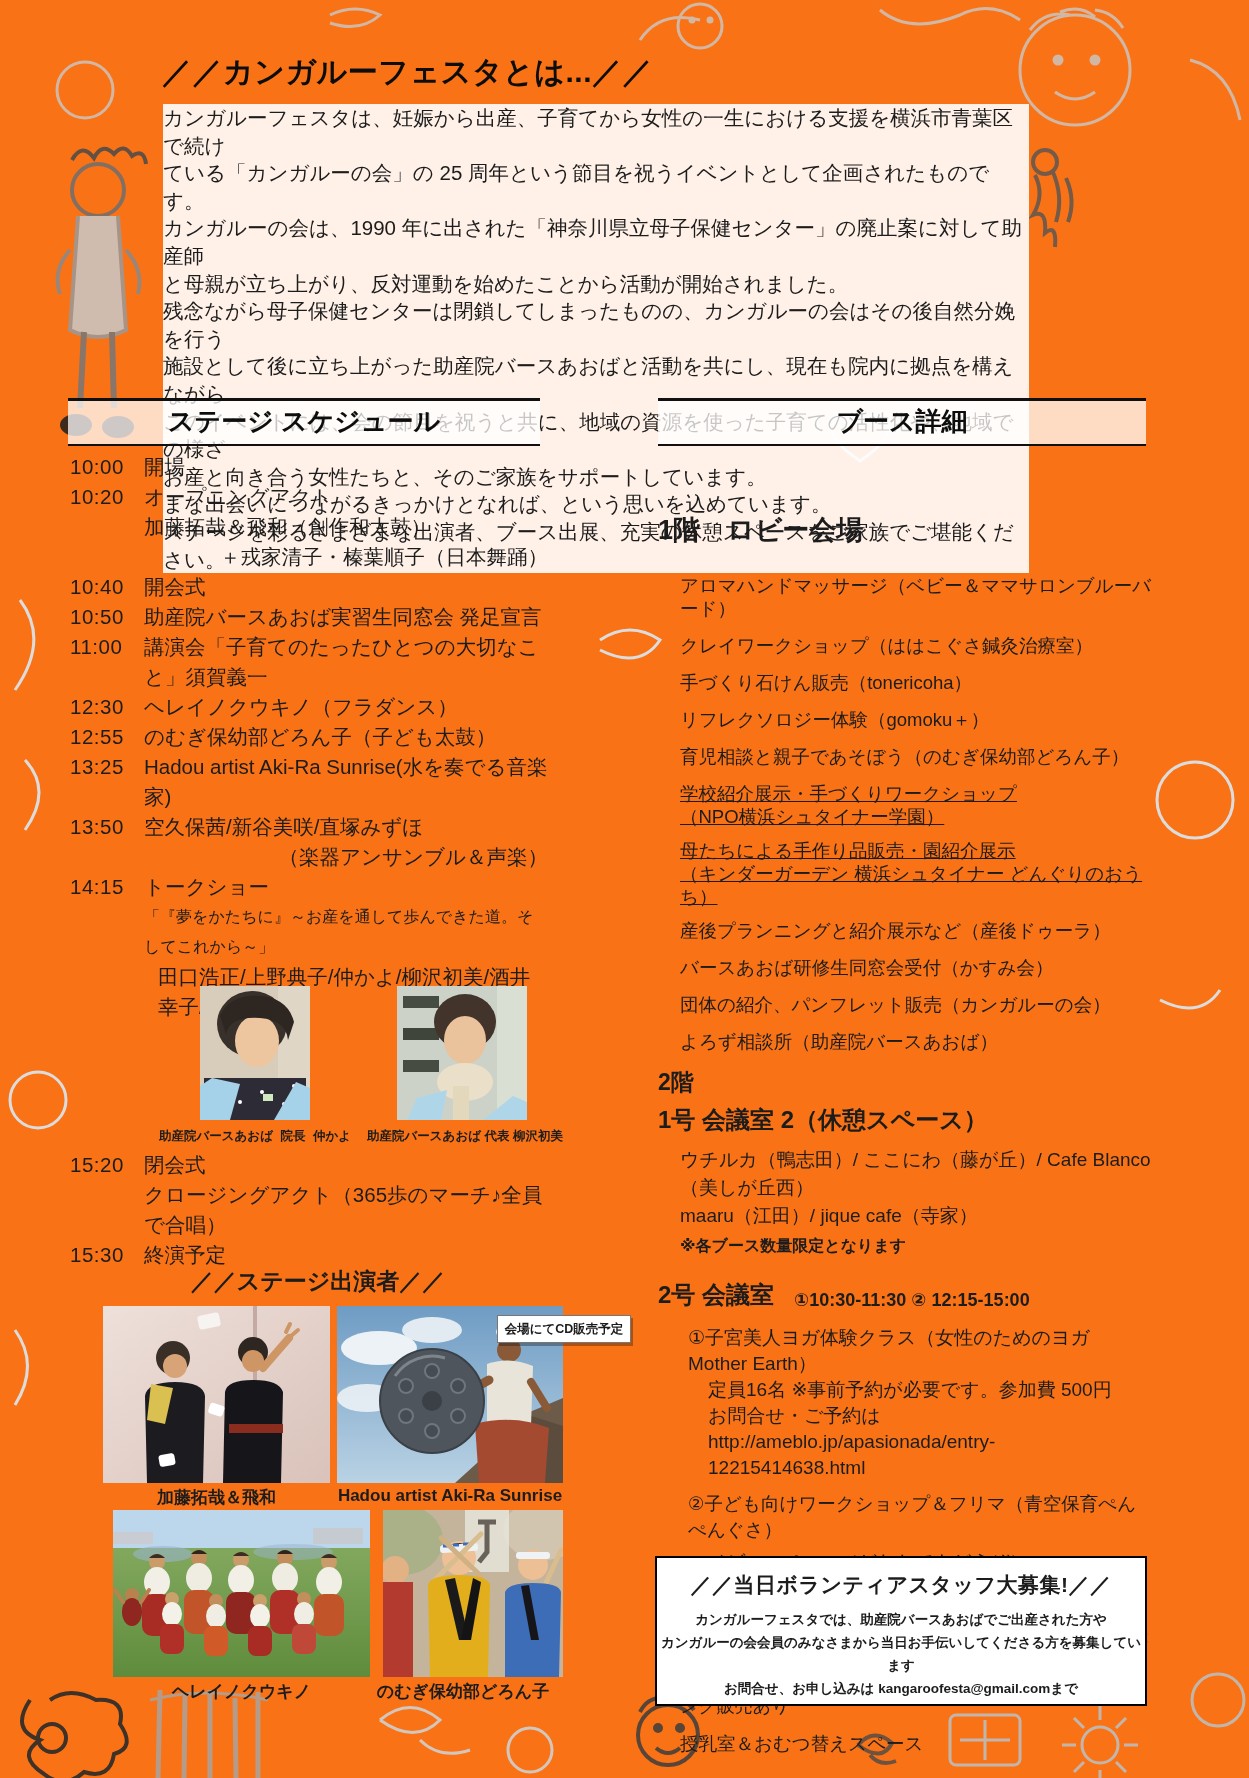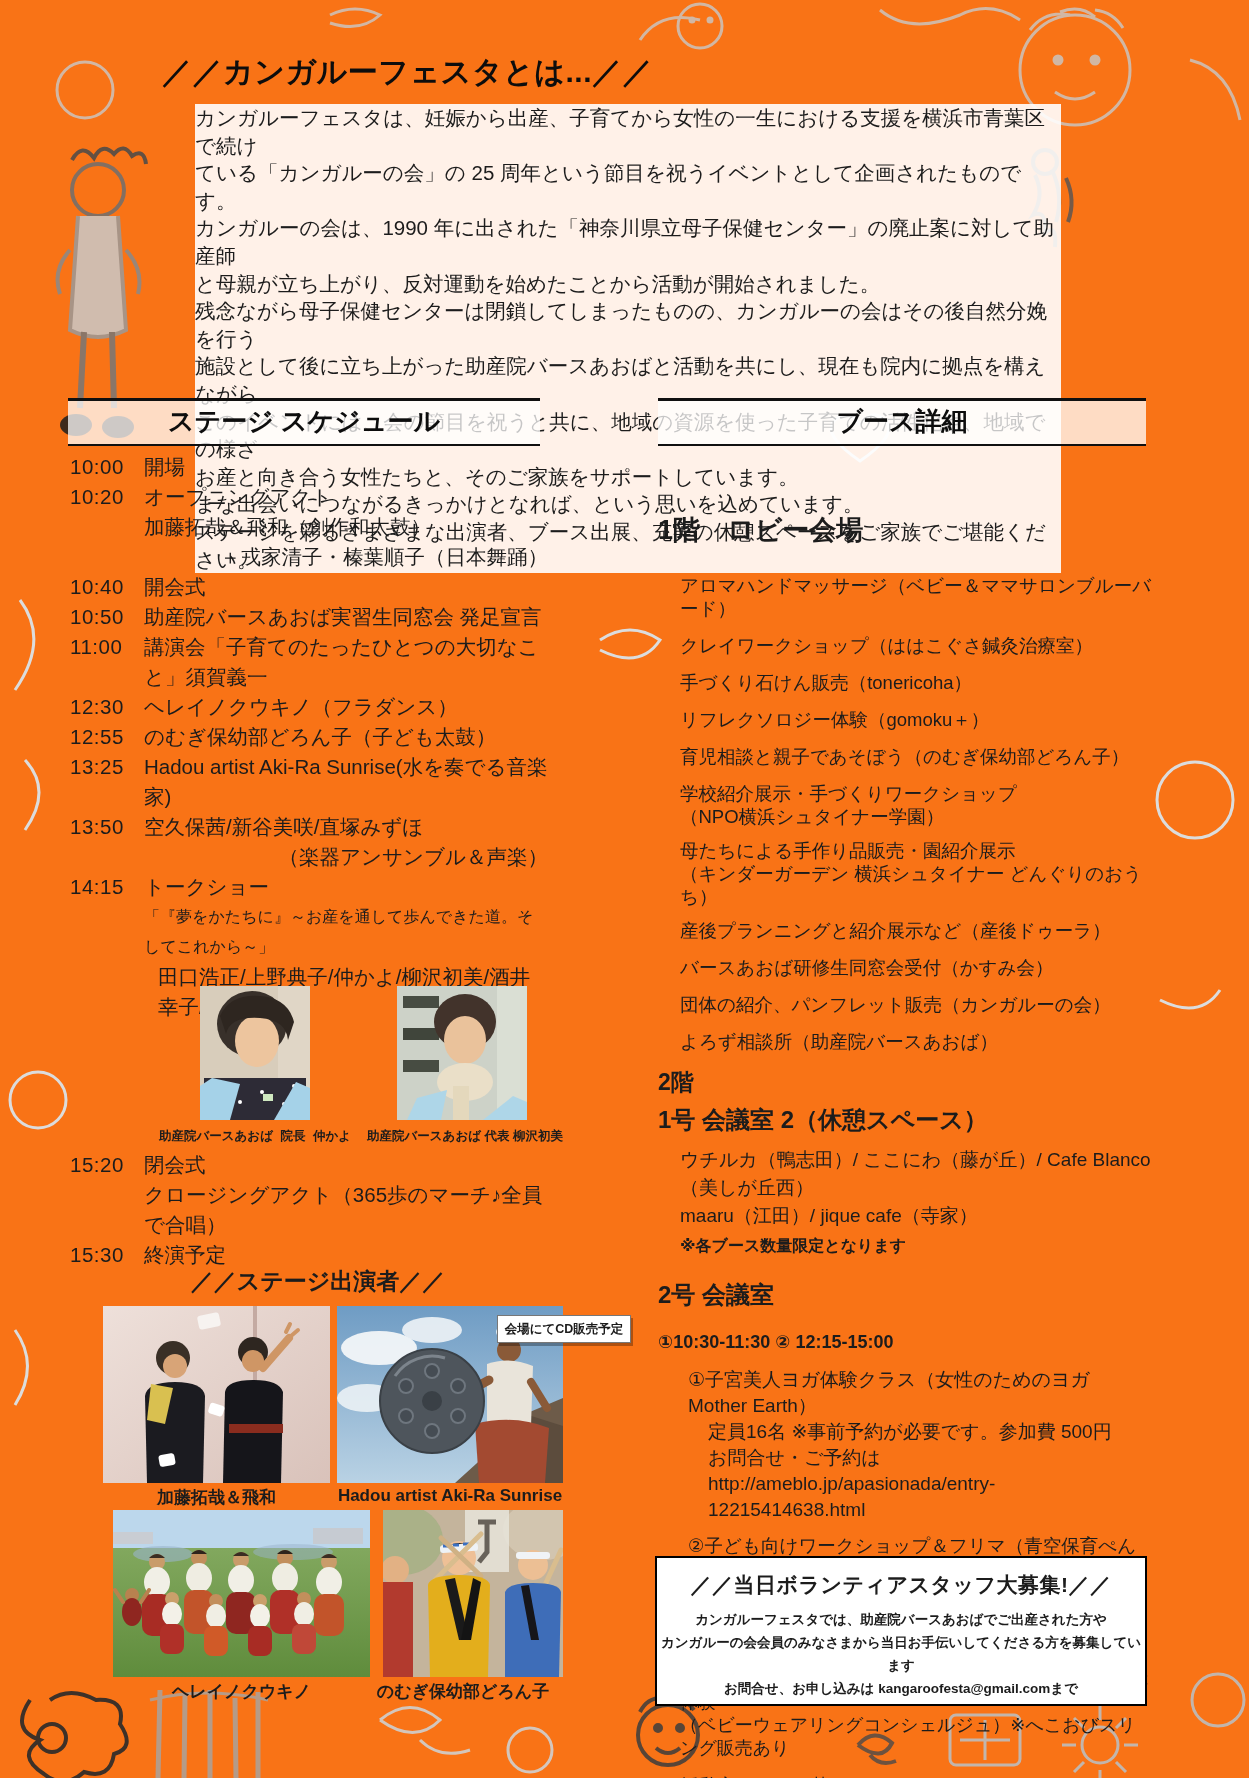--- a/index.html
+++ b/index.html
@@ -3,21 +3,21 @@
 <meta charset="utf-8">
 <style>
   html,body{margin:0;padding:0;background:#eee;}
   .page{position:relative;width:1249px;height:1778px;background:#f97316;overflow:hidden;
         font-family:"Liberation Sans","DejaVu Sans",sans-serif;color:#1c1c1c;margin:0 auto;}
   .doodles{position:absolute;left:0;top:0;z-index:0;}
   .layer{position:absolute;z-index:1;}
 
   
   .intro-title{left:162px;top:52px;font-size:30px;font-weight:800;color:#0d0d0d;letter-spacing:.5px;}
-  .intro-text{left:163px;top:104px;width:866px;font-size:20.5px;line-height:27.6px;margin-left:32px;}
+  .intro-text{left:163px;top:104px;width:866px;font-size:20.5px;line-height:27.6px;}
   .intro-text div{background:rgba(255,255,255,.9);}
 
   
   .col-header{position:absolute;z-index:1;border-top:3px solid #101010;border-bottom:2px solid #101010;
               text-align:center;font-size:26px;font-weight:800;padding:3px 0 5px;color:#0d0d0d;background:rgba(255,255,255,.75);}
   .left-header{left:68px;top:398px;width:472px;}
   .right-header{left:658px;top:398px;width:488px;}
 
   
   .sched{left:70px;top:452px;width:478px;}
@@ -49,27 +49,27 @@
   .capC{left:113px;top:1680px;width:257px;}
   .capD{left:363px;top:1680px;width:200px;}
   .cd-badge{position:absolute;z-index:2;left:497px;top:1315px;width:132px;height:26px;background:#fff;
             border:1px solid #777;box-shadow:2px 3px 0 rgba(0,0,0,.3);font-size:12.5px;font-weight:700;
             display:flex;align-items:center;justify-content:center;}
 
   
   .booths{left:658px;top:512px;width:494px;}
   .b-h1{font-size:27px;font-weight:800;margin:0 0 26px;}
   .bitem{margin:0 0 14px 22px;font-size:18.5px;line-height:23px;}
-  .bitem.ml2{margin-bottom:11px;}
+  .bitem.ml2{margin-bottom:11px;text-decoration:underline;}
   .blk{display:block;}
   .b-h2{font-size:23px;font-weight:800;margin:14px 0 6px;}
   .b-h3{font-size:24px;font-weight:800;margin:0 0 10px;}
   .b-line{margin:0 0 0 22px;font-size:19px;line-height:28px;}
   .b-note{margin:6px 0 0 22px;font-size:16px;font-weight:700;}
-  .room2-head{display:flex;align-items:flex-start;gap:20px;margin:22px 0 14px;flex-direction:column;}
+  .room2-head{display:flex;align-items:flex-end;gap:20px;margin:22px 0 14px;}
   .room2-head .h{font-size:24px;font-weight:800;}
   .room2-times{font-size:18px;font-weight:600;}
   .ylist{margin:0 0 10px 30px;font-size:19px;line-height:26px;}
   .ylist .sub{padding-left:20px;}
   .fleam{margin:0 0 0 30px;font-size:18.5px;line-height:26px;}
   .fleam .sub{padding-left:20px;margin-top:6px;}
   .washitsu-h{font-size:23px;font-weight:800;margin:18px 0 2px;}
   .w-line{margin:0 0 0 22px;font-size:18px;line-height:23px;}
   .w-nursing{margin:13px 0 0 22px;font-size:18.5px;}
 

